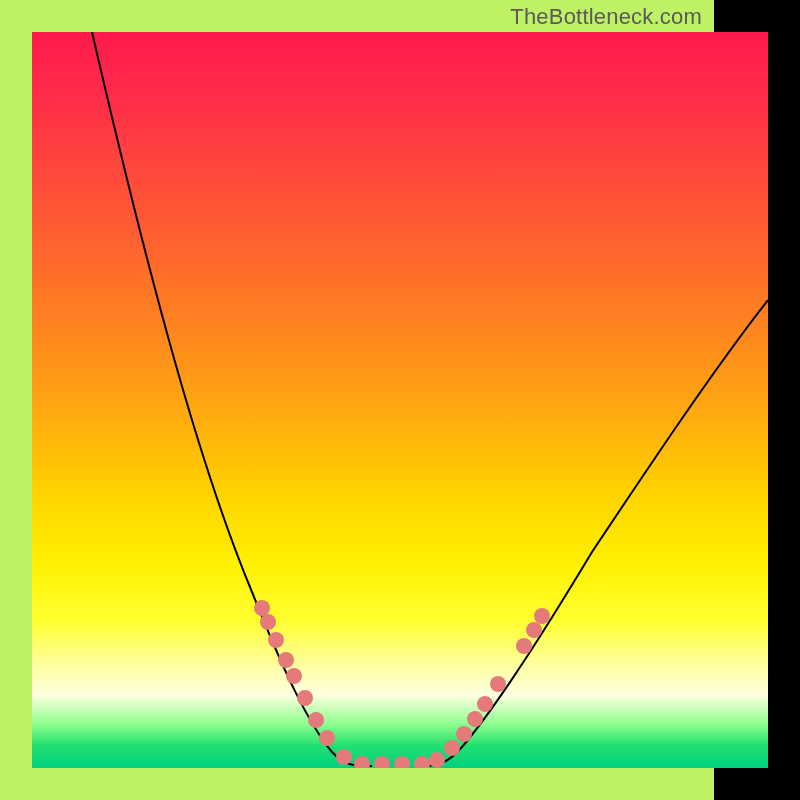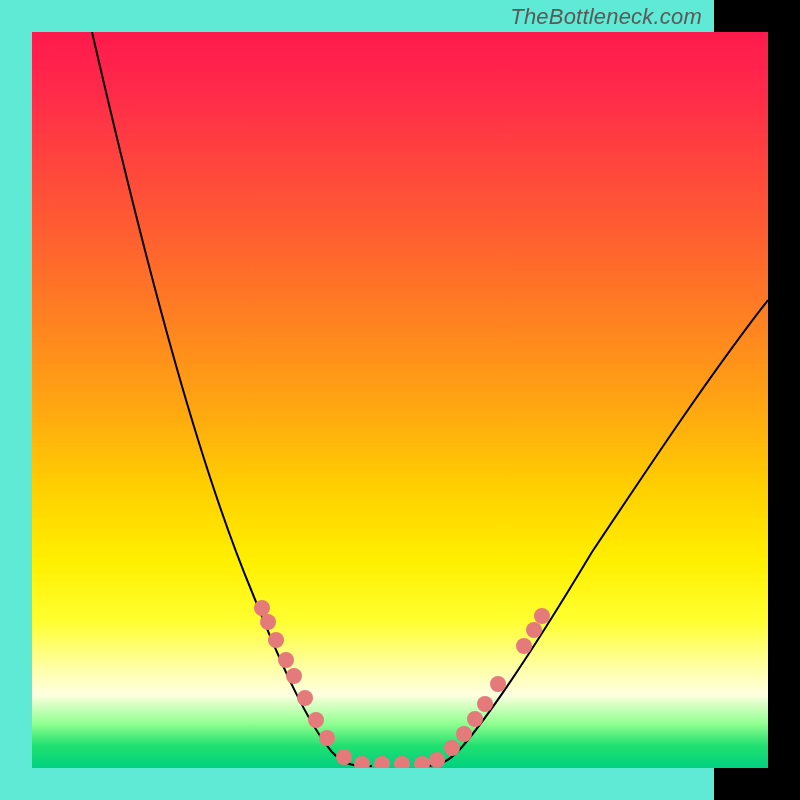--- a/index.html
+++ b/index.html
@@ -8,22 +8,21 @@
     width: 800px;
     height: 800px;
     overflow: hidden;
     background: #000;
     font-family: Arial, Helvetica, sans-serif;
   }
   .frame {
     position: relative;
     width: 714px;
     height: 800px;
-    background: #5eead4;
-    font-style: italic;
+    background: #bef264;
   }
   .watermark {
     position: absolute;
     top: 4px;
     right: 12px;
     color: #5a5a5a;
     font-size: 22px;
     font-weight: 500;
     letter-spacing: 0.2px;
     z-index: 10;

